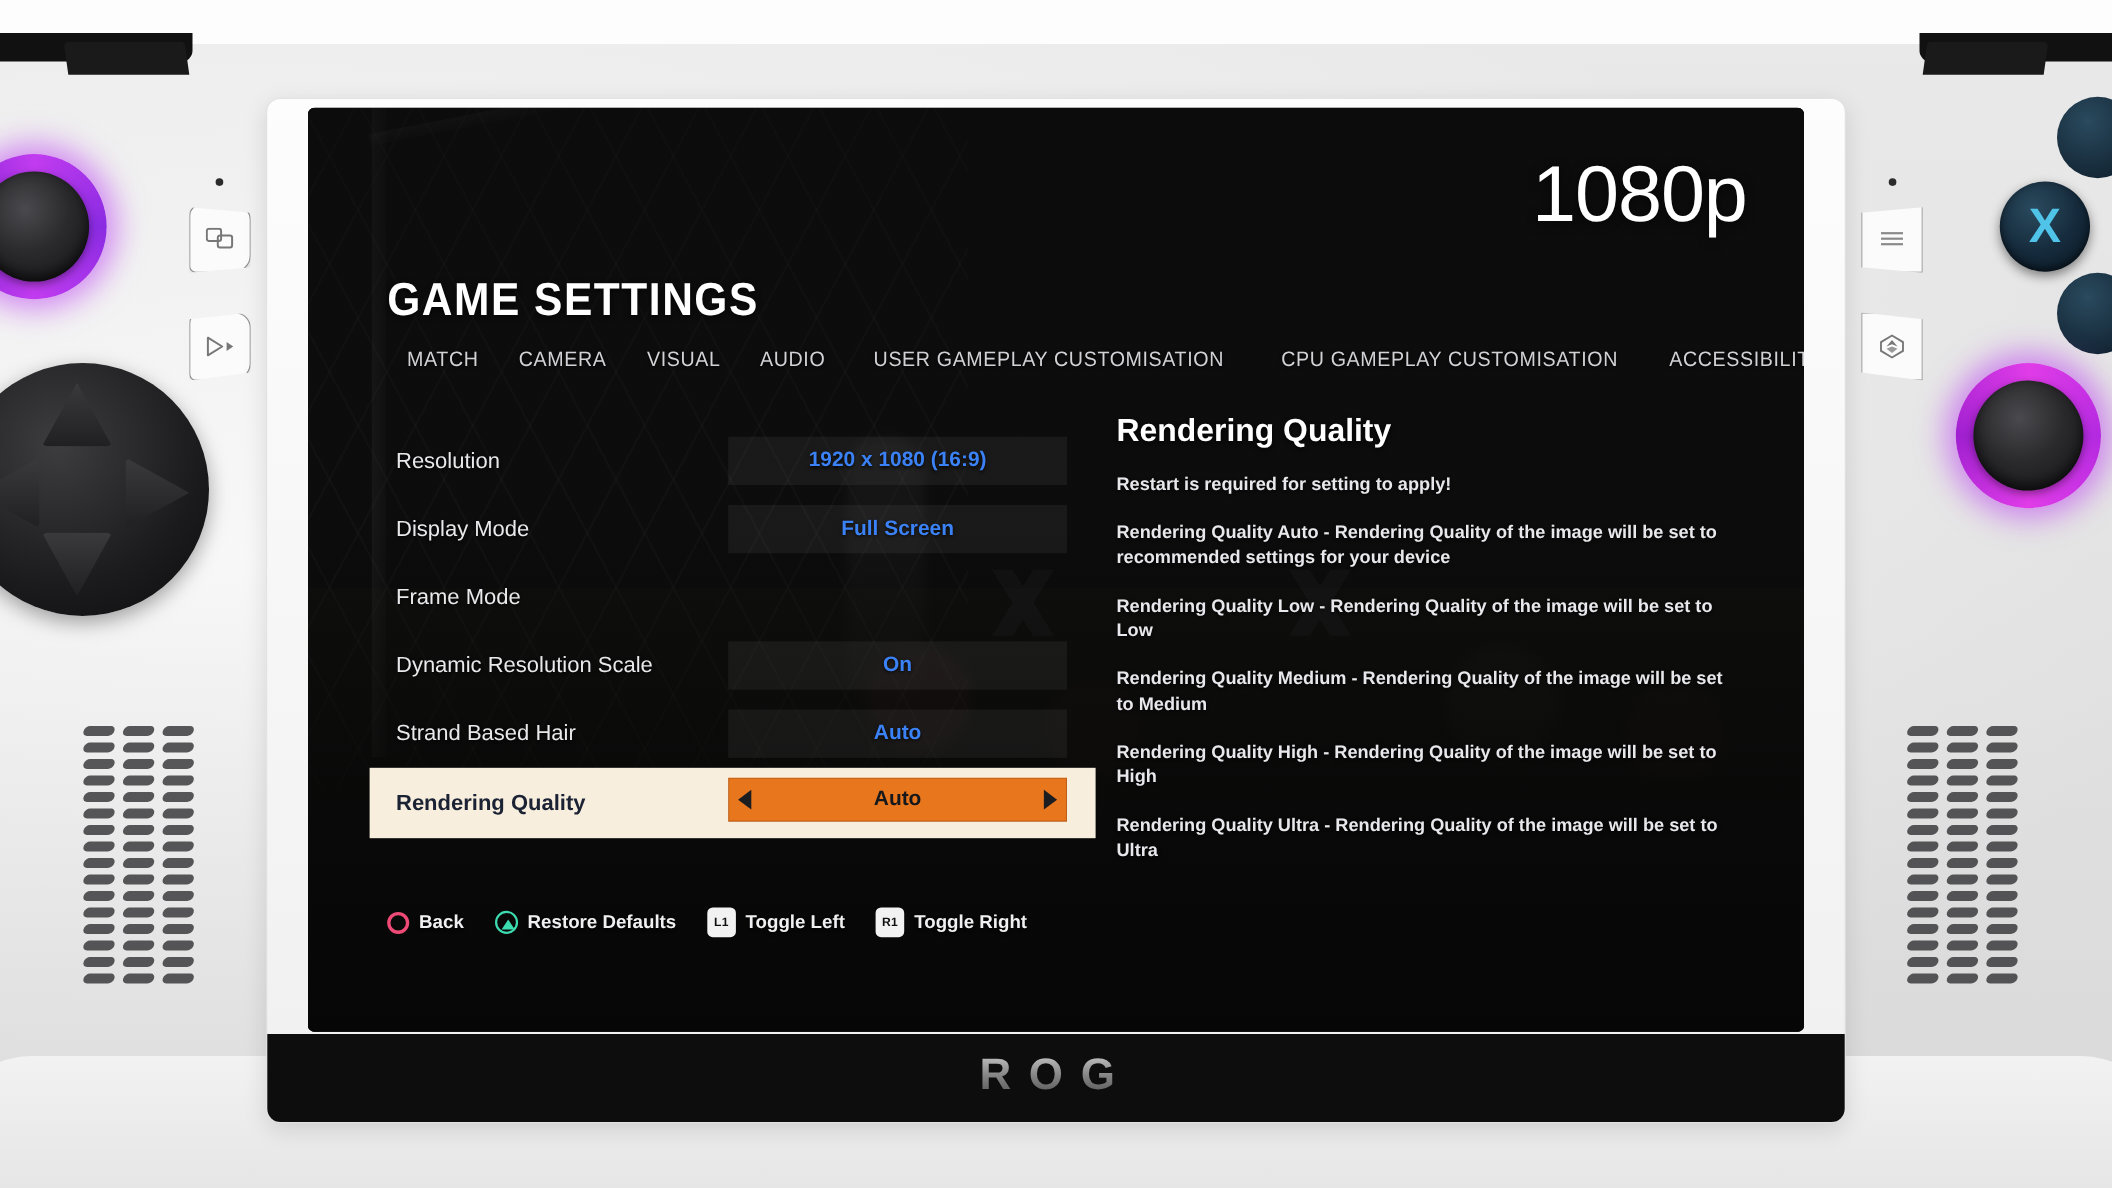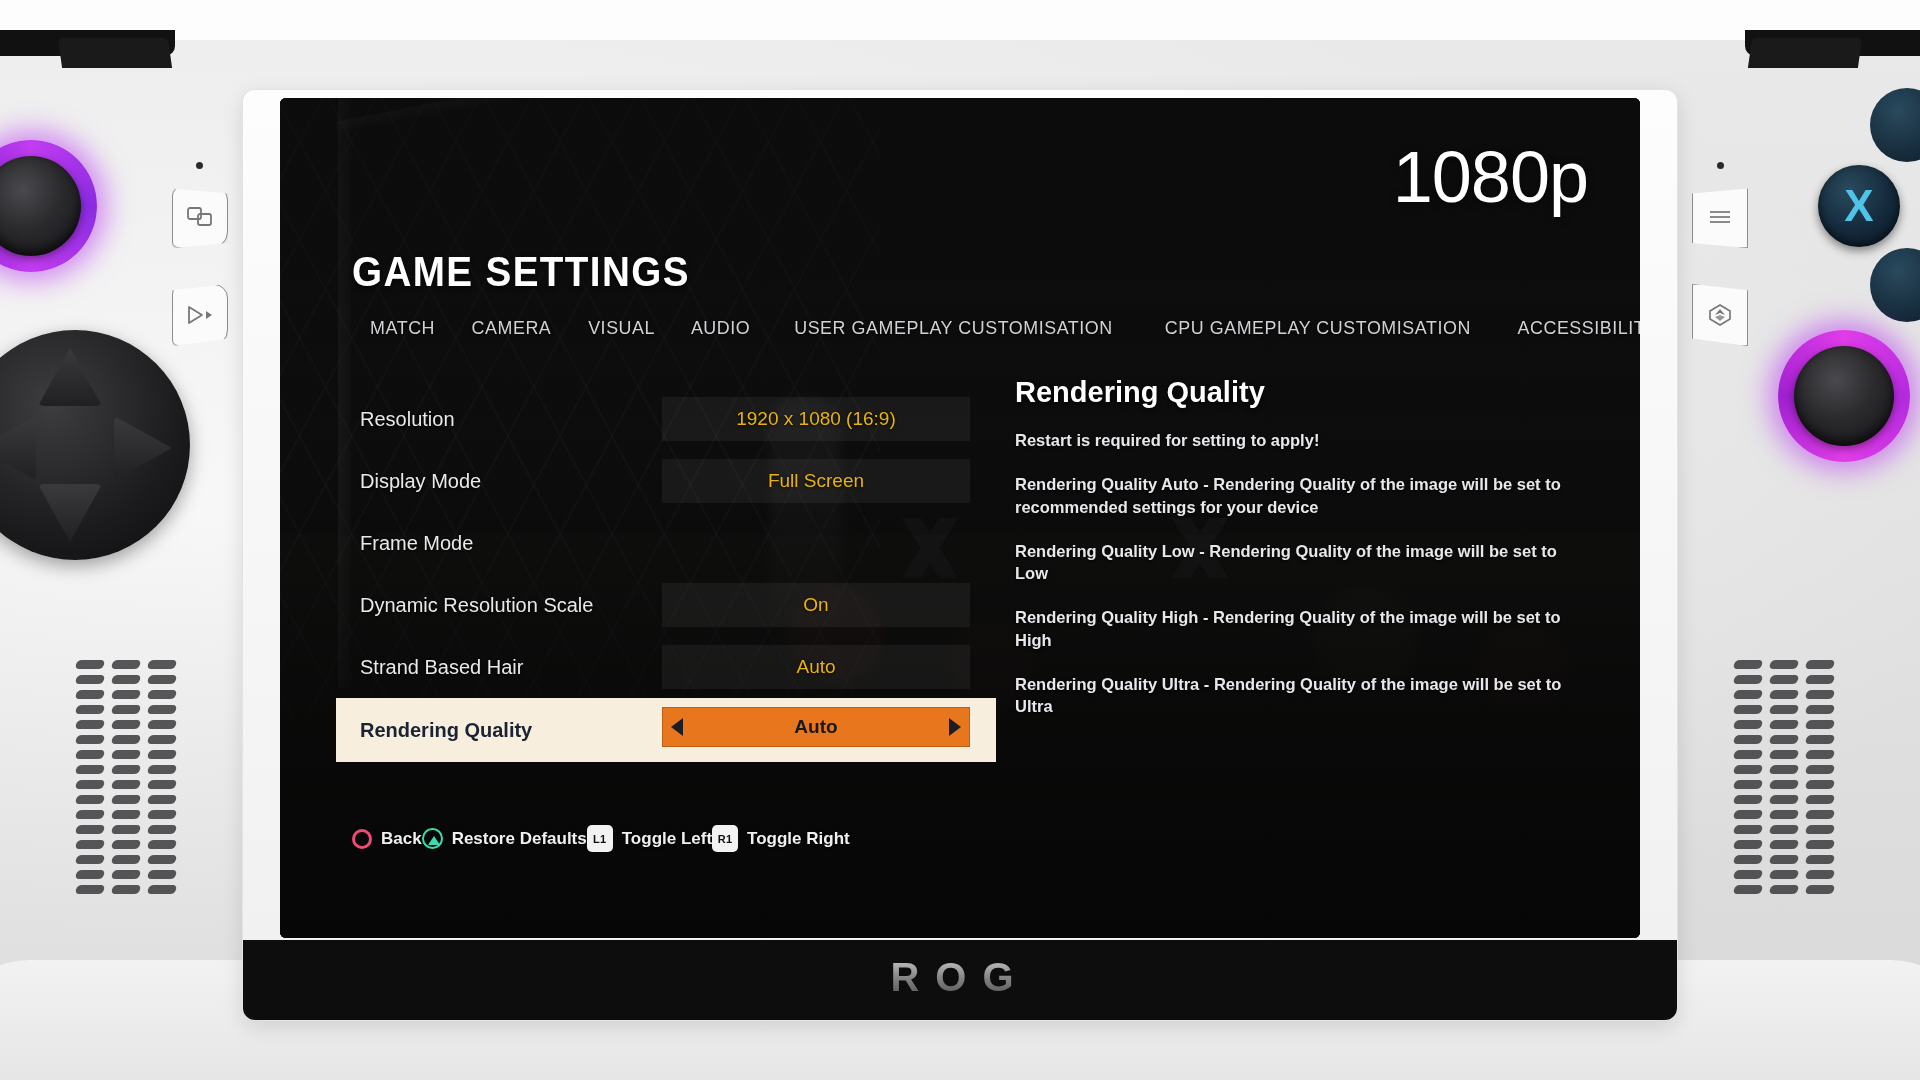--- a/index.html
+++ b/index.html
@@ -152,21 +152,21 @@
     position:relative; height:62px; display:flex; align-items:center;
     padding:0 0 0 24px;
   }
   .srow .label{ color:#e9e9ec; font-size:20px; font-weight:400;
                 text-shadow:0 1px 3px rgba(0,0,0,.85); flex:0 0 auto; }
   .srow .valuebox{
     position:absolute; left:326px; top:9px; width:308px; height:44px;
     background:rgba(255,255,255,.055);
     display:flex; align-items:center; justify-content:center;
   }
-  .srow .valuebox .val{ color:#eab308; font-size:19px; font-weight:400;
+  .srow .valuebox .val{ color:#3b82f6; font-size:19px; font-weight:700;
                         text-shadow:0 1px 3px rgba(0,0,0,.8); }
 
   
   .srow.selected{
     background:#f7eede; height:64px; align-items:center;
     box-shadow:0 0 0 1px rgba(0,0,0,.08);
   }
   .srow.selected .label{ color:#1b2233; font-weight:700; text-shadow:none; }
   .srow.selected .valuebox{
     background:#e8761d; top:9px; height:40px; justify-content:center;
@@ -183,21 +183,21 @@
   
   #info{ position:absolute; left:735px; top:278px; width:570px; }
   #info-title{ color:#fff; font-size:29px; font-weight:700; margin-bottom:20px;
                text-shadow:0 2px 5px rgba(0,0,0,.8); }
   .info-line{ color:#e8e8ec; font-size:16.5px; font-weight:700; line-height:1.35;
               margin-bottom:22px; text-shadow:0 1px 3px rgba(0,0,0,.85);
               max-width:552px; }
 
   
   #hints{
-    position:absolute; left:72px; bottom:86px; display:flex; align-items:center; 
+    position:absolute; left:72px; bottom:86px; display:flex; align-items:center; gap:28px;
   }
   .hint{ display:flex; align-items:center; gap:9px; cursor:pointer; }
   .hint .htext{ color:#f0f0f2; font-size:17px; font-weight:700;
                 text-shadow:0 1px 3px rgba(0,0,0,.85); }
   .g-circle{ width:20px; height:20px; border-radius:50%;
              border:3px solid #ef4a76; }
   .g-tri{ width:21px; height:21px; border-radius:50%;
           border:2px solid #3ddcb0; position:relative; }
   .g-tri:after{ content:""; position:absolute; left:4.5px; top:5.5px;
           width:0;height:0;border-left:6px solid transparent;
@@ -522,20 +522,21 @@
             </div>
           </div>
         </div>
 
       <div id="info">
         <div id="info-title">Rendering Quality</div>
         <div id="info-lines">
             <div class="info-line">Restart is required for setting to apply!</div>
             <div class="info-line">Rendering Quality Auto - Rendering Quality of the image will be set to recommended settings for your device</div>
             <div class="info-line">Rendering Quality Low - Rendering Quality of the image will be set to Low</div>
+            <div class="info-line">Rendering Quality Medium - Rendering Quality of the image will be set to Medium</div>
             <div class="info-line">Rendering Quality High - Rendering Quality of the image will be set to High</div>
             <div class="info-line">Rendering Quality Ultra - Rendering Quality of the image will be set to Ultra</div>
           </div>
       </div>
 
       <div id="hints">
           <div class="hint">
             <span class="g-circle"></span>
             <span class="htext">Back</span>
           </div>

